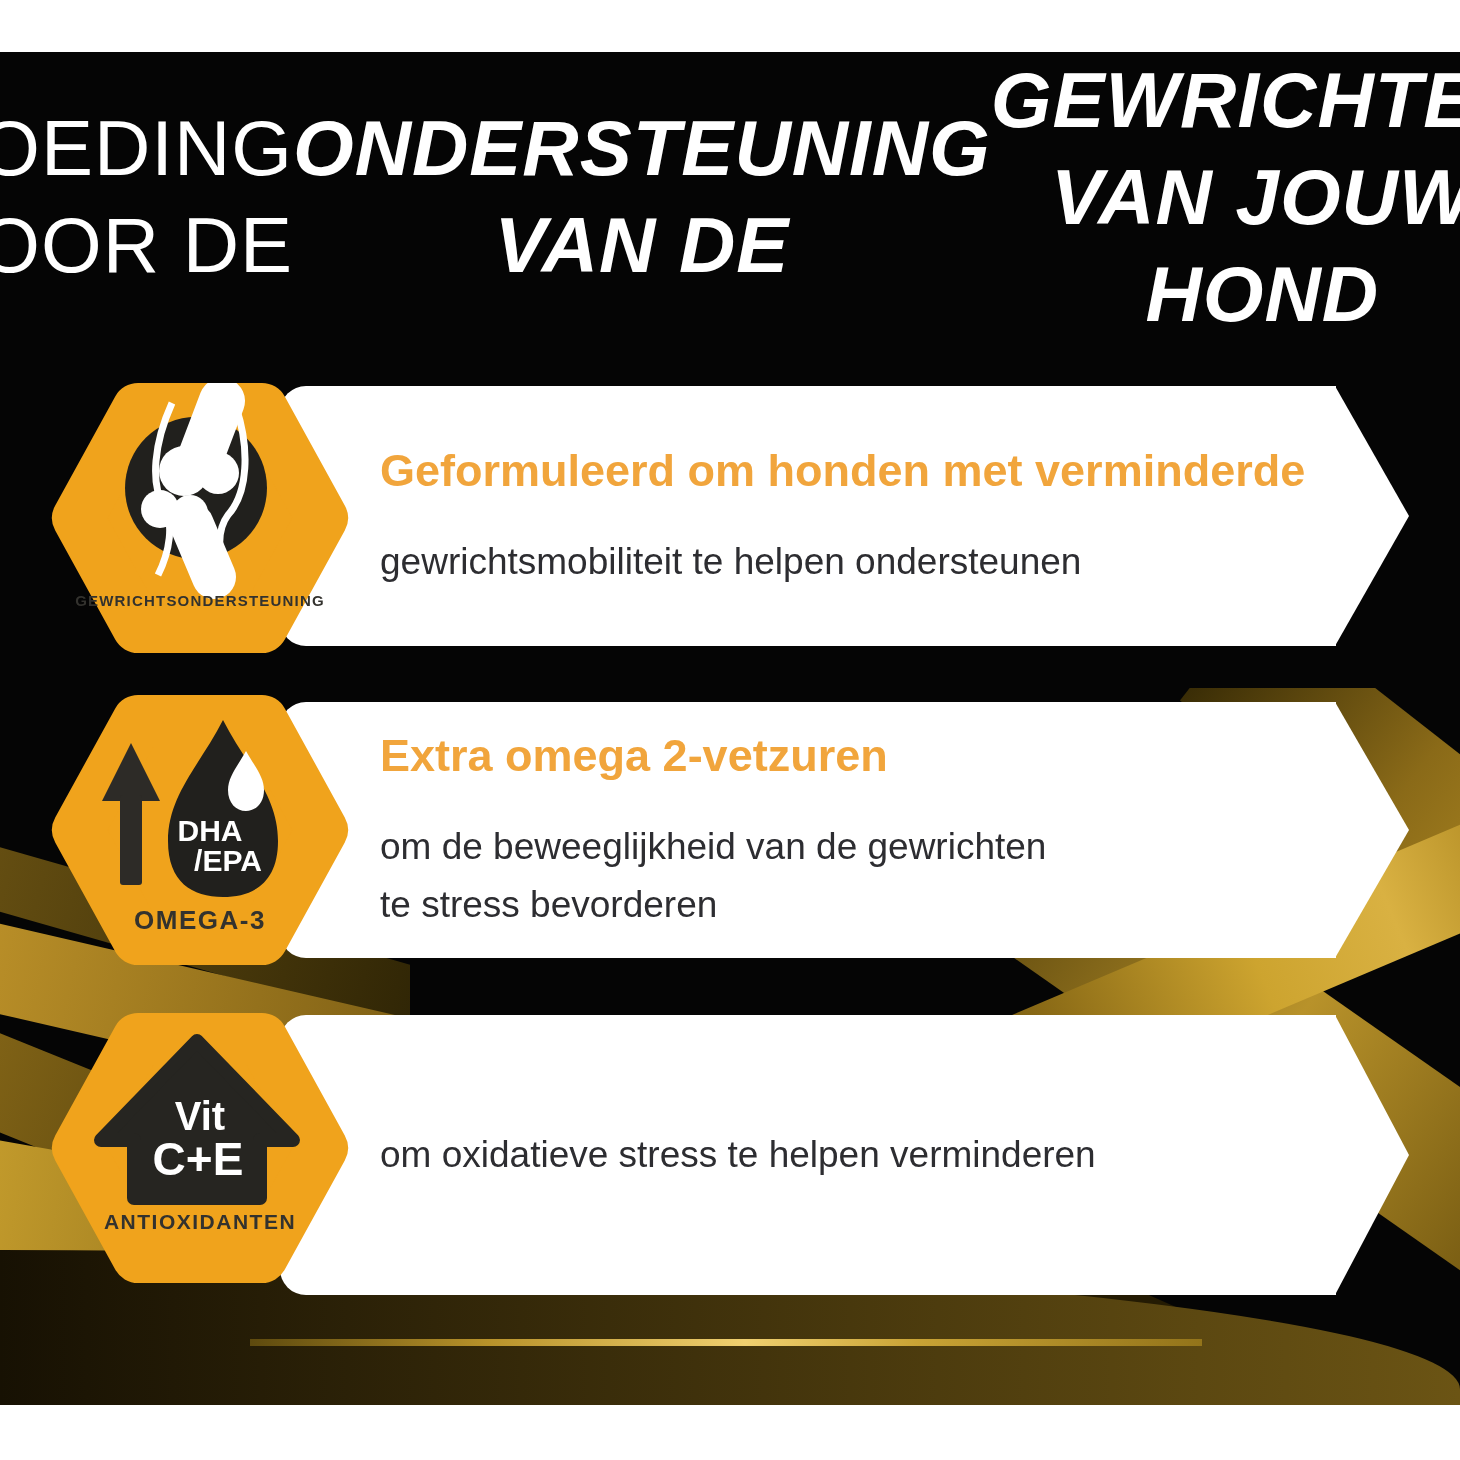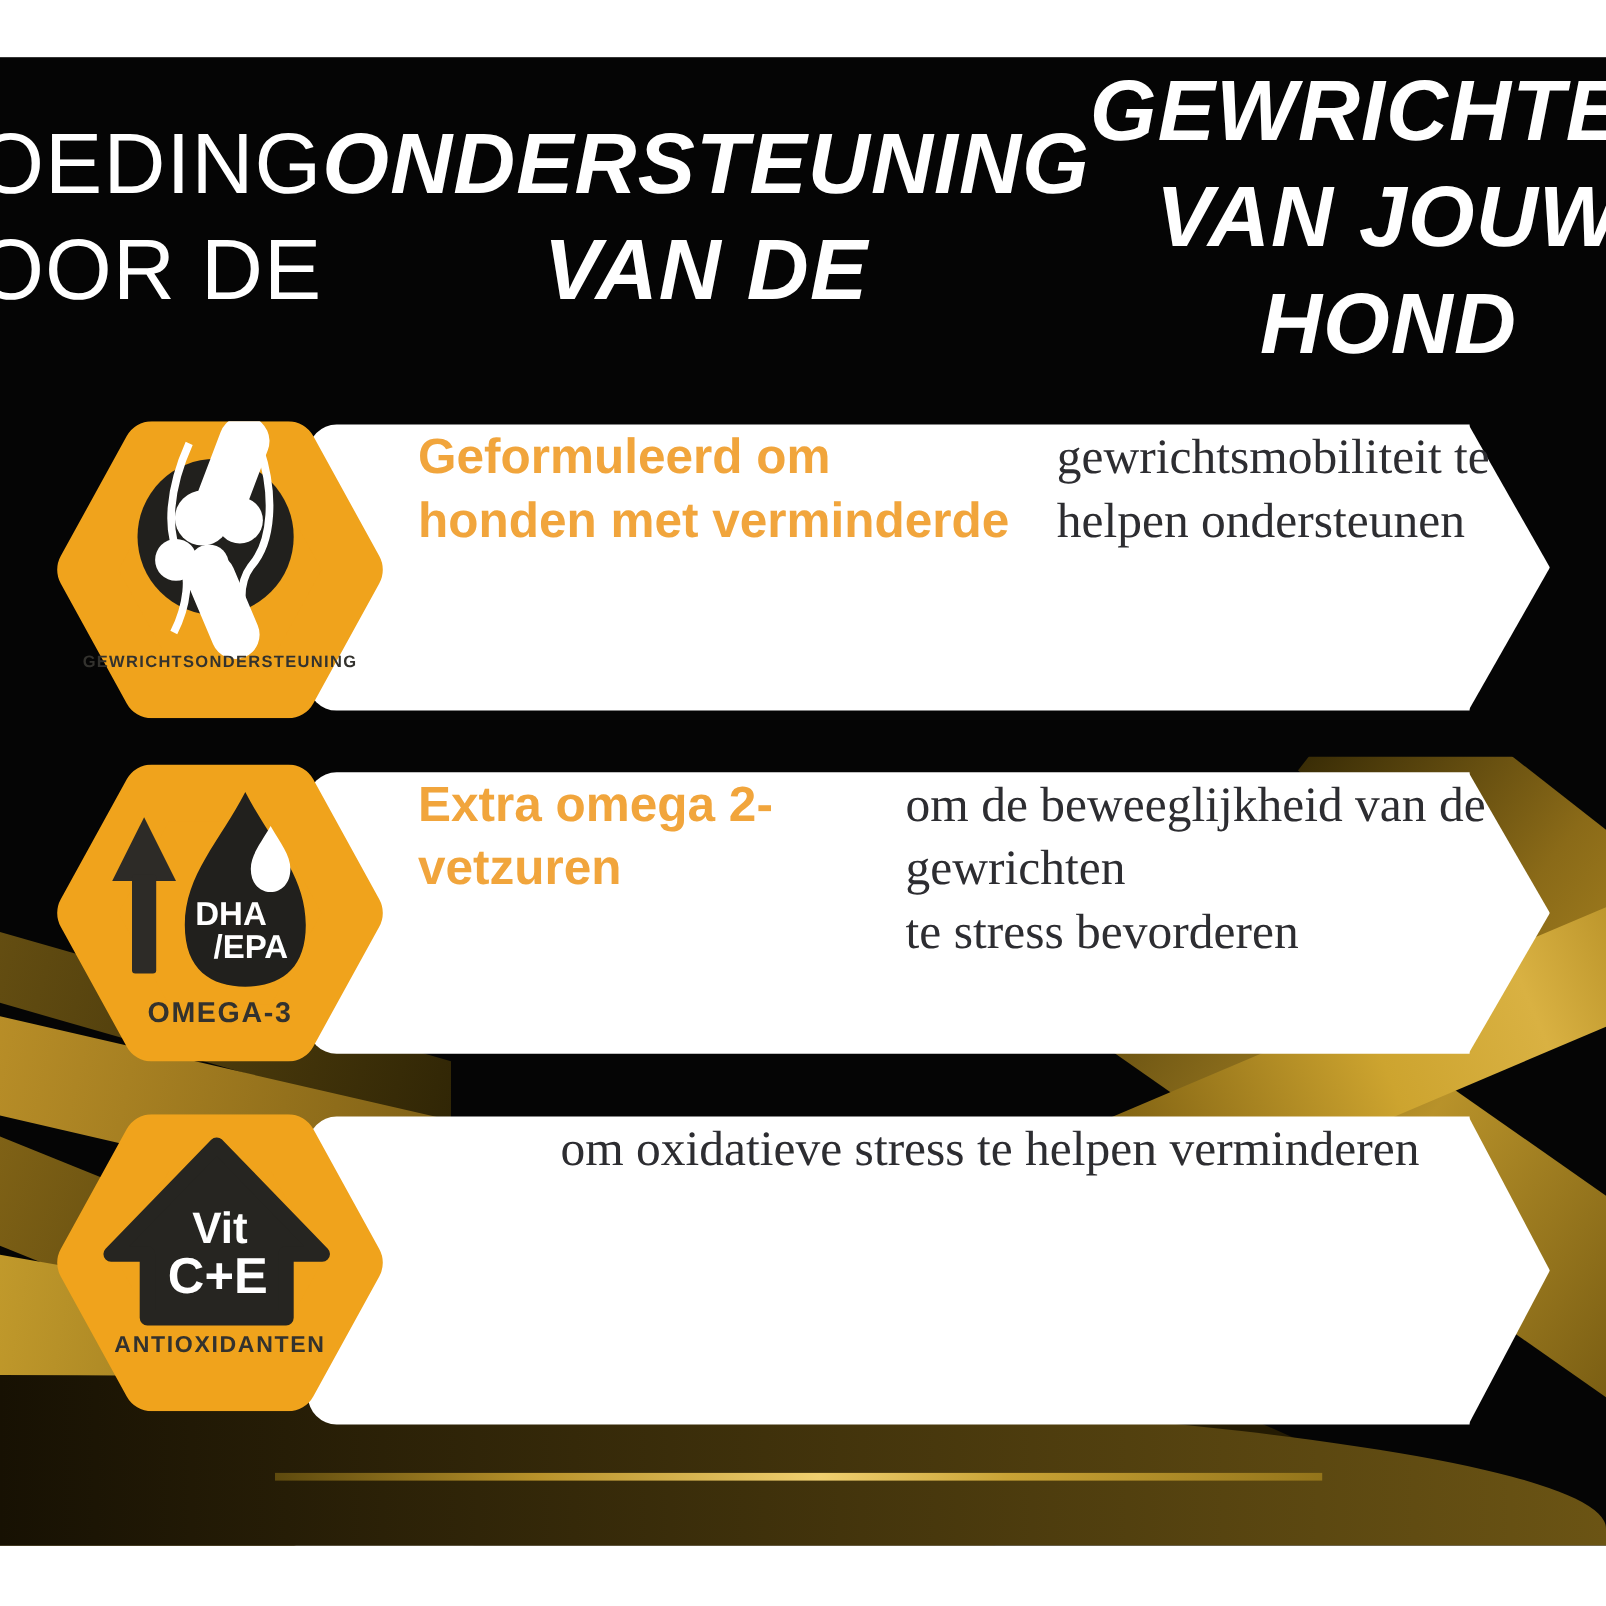--- a/index.html
+++ b/index.html
@@ -56,23 +56,23 @@
   .gold-line{position:absolute;left:250px;top:1339px;width:952px;height:7px;z-index:14;
              background:linear-gradient(90deg,#5e4a0e,#b8922a 25%,#f0d070 52%,#c9a335 70%,#93741a);}
 
   
   .banner{position:absolute;left:280px;z-index:30;}
   .banner .body-rect{position:absolute;left:0;top:0;width:1056px;height:100%;
                      background:#ffffff;border-radius:26px 0 0 26px;}
   .banner .tip{position:absolute;left:1055px;top:0;width:74px;height:100%;background:#ffffff;
                clip-path:polygon(0 0,100% 50%,0 100%);}
   .banner .txt{position:absolute;left:100px;top:0;height:100%;width:1040px;
-               display:flex;flex-direction:row;justify-content:center;gap:33px;}
+               display:flex;flex-direction:column;justify-content:center;gap:33px;}
   .hl{color:#F1A53C;font-weight:700;font-size:45px;line-height:58px;white-space:pre-line;}
-  .bd{color:#2D2D31;font-weight:400;font-size:45px;line-height:58px;white-space:pre-line;font-family:Liberation Serif, serif;}
+  .bd{color:#2D2D31;font-weight:400;font-size:37px;line-height:58px;white-space:pre-line;}
   .b1{top:386px;height:260px;}
   .b2{top:702px;height:256px;}
   .b3{top:1015px;height:280px;}
 
   
   .hex{position:absolute;left:50px;width:300px;height:270px;z-index:40;}
   .h1{top:383px;} .h2{top:695px;} .h3{top:1013px;}
 </style>
 </head>
 <body>

